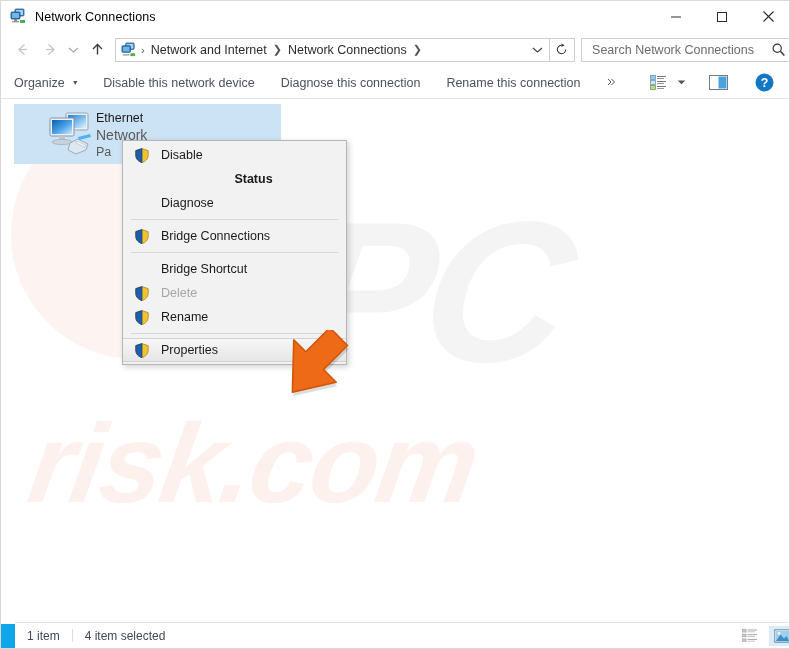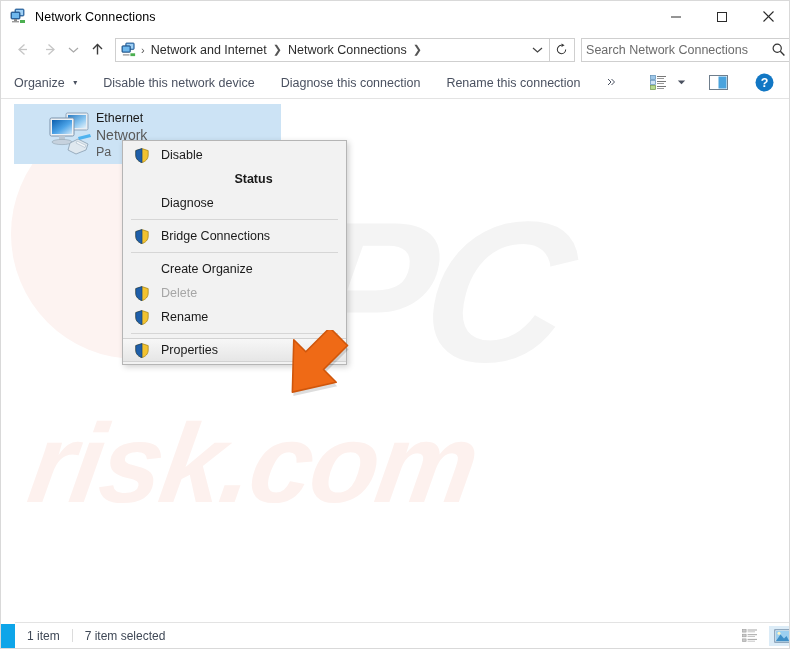--- a/index.html
+++ b/index.html
@@ -79,21 +79,21 @@
     font-size: 13px; color: #333;
     border: 1px solid #cfcfcf; border-left: none; background: #fff;
   }
   #searchbox {
     margin-left: 6px; width: 214px; height: 24px;
     border: 1px solid #cfcfcf; background: #ffffff;
     display: flex; align-items: center;
   }
   #searchbox input {
     border: none; outline: none; background: transparent;
-    flex: 1; margin-left: 4px;
+    flex: 1; margin-left: 10px;
     font-family: "Liberation Sans", sans-serif;
     font-size: 12.5px; color: #555555;
   }
   #searchbox input::placeholder { color: #6b6b6b; opacity: 1; }
   #search-icon { width: 24px; display: flex; align-items: center; justify-content: center; }
 
   
   #cmdbar {
     position: absolute; left: 0; top: 66px;
     width: 790px; height: 32px;
@@ -428,21 +428,21 @@
               <path d="M7 0.6 L0.8 2.6 L0.8 7.2 C0.8 11 3.6 13.6 7 14.6 Z" fill="#1f5fa9" stroke="#124079" stroke-width="0.7"></path>
             </svg>
         </span>
         <span class="mi-label">Bridge Connections</span>
       </div>
 
       <div class="mi-sep"></div>
 
       <div class="mi">
         <span class="mi-icon"></span>
-        <span class="mi-label">Create Organize</span>
+        <span class="mi-label">Bridge Shortcut</span>
       </div>
 
       <div class="mi disabled">
         <span class="mi-icon">
           <svg class="shield" viewBox="0 0 14 15">
               <path d="M7 0.6 L13.2 2.6 L13.2 7.2 C13.2 11 10.4 13.6 7 14.6 C3.6 13.6 0.8 11 0.8 7.2 L0.8 2.6 Z" fill="#f2c230" stroke="#a37f10" stroke-width="0.7"></path>
               <path d="M7 0.6 L0.8 2.6 L0.8 7.2 C0.8 11 3.6 13.6 7 14.6 Z" fill="#1f5fa9" stroke="#124079" stroke-width="0.7"></path>
             </svg>
         </span>
         <span class="mi-label">Delete</span>
@@ -477,21 +477,21 @@
           <path d="M2 38 L40 2 L40 19 L74 19 L74 44 L40 44 L40 62 Z" transform="rotate(-45 40 32)" fill="#00000022"></path>
         </g>
         <path d="M4 37 L42 1 L42 18 L76 18 L76 43 L42 43 L42 61 Z" transform="rotate(-45 42 31)" fill="#ef6a16" stroke="#d0560b" stroke-width="1.6" stroke-linejoin="round"></path>
       </svg>
     </div>
   </div>
 
   <div id="statusbar">
     <div id="st-items">1 item</div>
     <div id="st-sep"></div>
-    <div>7 item selected</div>
+    <div>4 item selected</div>
     <div id="st-right">
       <div class="viewbtn">
         <svg width="16" height="14" viewBox="0 0 16 14">
           <rect x="0.5" y="0.5" width="3.6" height="2.6" fill="#c9c9c9" stroke="#9b9b9b" stroke-width="0.6"></rect>
           <line x1="5.6" y1="1" x2="15" y2="1" stroke="#9b9b9b" stroke-width="0.9"></line>
           <line x1="5.6" y1="2.8" x2="13" y2="2.8" stroke="#c0c0c0" stroke-width="0.9"></line>
           <rect x="0.5" y="5.2" width="3.6" height="2.6" fill="#c9c9c9" stroke="#9b9b9b" stroke-width="0.6"></rect>
           <line x1="5.6" y1="5.7" x2="15" y2="5.7" stroke="#9b9b9b" stroke-width="0.9"></line>
           <line x1="5.6" y1="7.5" x2="13" y2="7.5" stroke="#c0c0c0" stroke-width="0.9"></line>
           <rect x="0.5" y="9.9" width="3.6" height="2.6" fill="#c9c9c9" stroke="#9b9b9b" stroke-width="0.6"></rect>

